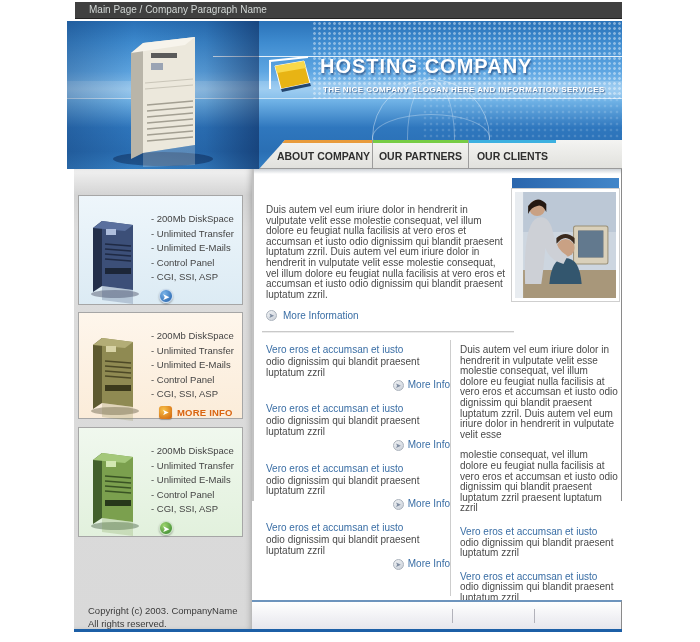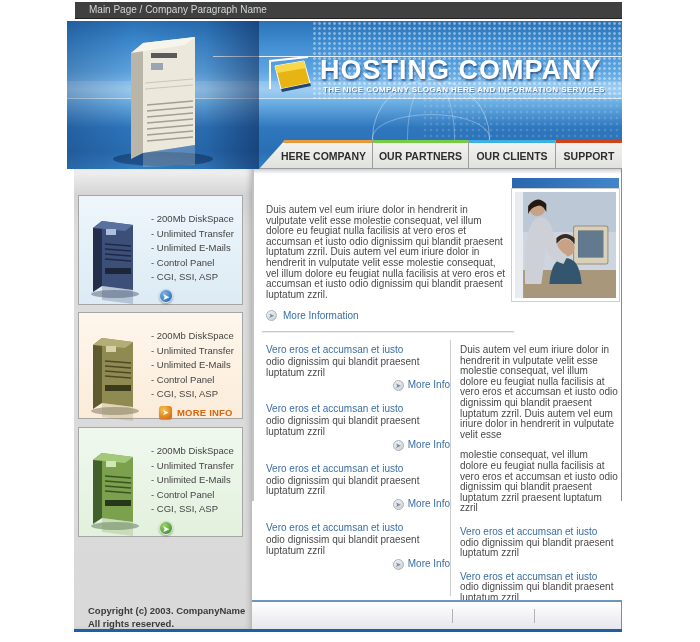--- a/index.html
+++ b/index.html
@@ -19,21 +19,21 @@
           background-image:radial-gradient(rgba(255,255,255,.5) 1px, transparent 1.7px); background-size:6px 6px; }
   .globe { position:absolute; left:305px; top:58px; width:118px; height:118px; border:1px solid rgba(255,255,255,.38); border-radius:50%; }
   .globe::before { content:""; position:absolute; left:-1px; top:34px; width:116px; height:46px; border:1px solid rgba(255,255,255,.3); border-radius:50%; }
   .globe::after  { content:""; position:absolute; left:34px; top:-1px; width:46px; height:116px; border:1px solid rgba(255,255,255,.3); border-radius:50%; }
   .hline1 { position:absolute; left:146px; right:0; top:35px; height:1px; background:rgba(255,255,255,.85); }
   .band   { position:absolute; left:0; right:0; top:60px; height:18px; background:rgba(255,255,255,.16); border-bottom:1px solid rgba(255,255,255,.55); }
   .tower-zone { position:absolute; left:0; top:0; width:192px; height:100%;
           background:linear-gradient(90deg,rgba(10,40,90,.28),rgba(10,40,90,.02) 35%,rgba(10,40,90,.15) 72%,rgba(5,25,70,.5) 100%); }
   .tower-zone svg { position:absolute; left:26px; top:6px; }
   .logo { position:absolute; left:201px; top:34px; width:46px; height:42px; }
-  .hero-title { position:absolute; left:253px; top:34px; font-size:27px; font-weight:bold; color:#fff;
+  .hero-title { position:absolute; left:253px; top:34px; font-size:20px; font-weight:bold; color:#fff;
           letter-spacing:1px; text-shadow:1px 2px 2px rgba(0,30,80,.55); white-space:nowrap; }
   .hero-slogan { position:absolute; left:256px; top:64px; font-size:8px; font-weight:bold; color:#fff;
           letter-spacing:.4px; text-shadow:1px 1px 1px rgba(0,30,80,.5); white-space:nowrap; }
 
   
   .nav { position:absolute; left:195px; top:140px; width:363px; height:29px; display:flex;
          background:linear-gradient(180deg,#f4f4f2,#e1e1dd); border-bottom:1px solid #9a9a9a;
          clip-path:polygon(26px 0,100% 0,100% 100%,0 100%); }
   .tab { position:relative; height:100%; display:flex; align-items:center; justify-content:center;
          font-size:10.5px; font-weight:bold; color:#2e2e2e; border-right:1px solid #9c9c9c; padding-top:3px; cursor:pointer; }
@@ -55,21 +55,21 @@
   .cta-row { margin-top:4px; padding-left:8px; display:flex; align-items:center; gap:5px; }
   .round-btn { display:inline-block; width:14px; height:14px; border-radius:50%; color:#fff; font-size:9px;
                line-height:14px; text-align:center; cursor:pointer; border:1px solid rgba(255,255,255,.7);
                box-shadow:0 1px 2px rgba(0,0,0,.35); }
   .btn-blue  { background:radial-gradient(circle at 35% 30%,#7ab4e8,#1d5ca8); }
   .btn-green { background:radial-gradient(circle at 35% 30%,#9ed46e,#2f8128); }
   .mi-icon { display:inline-block; width:13px; height:13px; border-radius:3px; color:#fff; font-size:8px;
              line-height:13px; text-align:center; background:radial-gradient(circle at 35% 30%,#f8c24a,#d05e06);
              box-shadow:0 1px 1px rgba(0,0,0,.3); cursor:pointer; }
   .mi-label { font-size:9.5px; font-weight:bold; color:#d96410; cursor:pointer; letter-spacing:.2px; }
-  .copyright { position:absolute; left:14px; top:435px; font-size:9.5px; font-weight:bold; color:#3b3b3b; line-height:13px; }
+  .copyright { position:absolute; left:14px; top:435px; font-size:9.5px; font-weight:normal; color:#3b3b3b; line-height:13px; }
 
   
   .content { position:absolute; left:188px; top:169px; width:370px; height:332px; background:#fff;
              border-right:1px solid #8a8a8a; border-left:2px solid #c2c2c2; }
   .content::before { content:""; position:absolute; left:0; right:0; top:0; height:5px; background:linear-gradient(#ccd1d6,#fff); }
   .intro { position:absolute; left:12px; top:36px; width:244px; font-size:10px; line-height:10.6px; color:#4a4a4a; }
   .photo-block { position:absolute; right:2px; top:9px; width:107px; }
   .photo-bar { height:10px; background:linear-gradient(90deg,#2a66ad,#4286c9); }
   .photo { height:112px; border:3px solid #fff; outline:1px solid #cfcfcf; margin-top:1px; }
   .photo svg { display:block; width:100%; height:100%; }
@@ -143,33 +143,29 @@
         <polygon points="13,34 42,28 43,31 14,37" fill="#23456e"></polygon>
       </svg>
     </div>
     <div class="hero-title">HOSTING COMPANY</div>
     <div class="hero-slogan">THE NICE COMPANY SLOGAN HERE AND INFORMATION SERVICES</div>
   </div>
 
   <div class="nav">
     <div class="tab t1">
       <span class="tab-accent" style="background: rgb(232, 155, 60);"></span>
-      <span>HERE COMPANY</span>
+      <span>ABOUT COMPANY</span>
     </div>
     <div class="tab t2">
       <span class="tab-accent" style="background: rgb(118, 204, 68);"></span>
       <span>OUR PARTNERS</span>
     </div>
     <div class="tab t3">
       <span class="tab-accent" style="background: rgb(60, 176, 224);"></span>
       <span>OUR CLIENTS</span>
-    </div>
-    <div class="tab t4">
-      <span class="tab-accent" style="background: rgb(207, 68, 24);"></span>
-      <span>SUPPORT</span>
     </div>
   </div>
 
   <div class="sidebar">
 
     <div class="plan plan-blue">
       <svg viewBox="0 0 62 96" width="62" height="96">
         <ellipse cx="30" cy="82" rx="24" ry="4" fill="rgba(0,0,30,.3)"></ellipse>
         <polygon points="8,16 17,9 17,74 8,80" fill="#232f4a"></polygon>
         <polygon points="17,9 48,13 48,78 17,74" fill="#3c4f78"></polygon>

